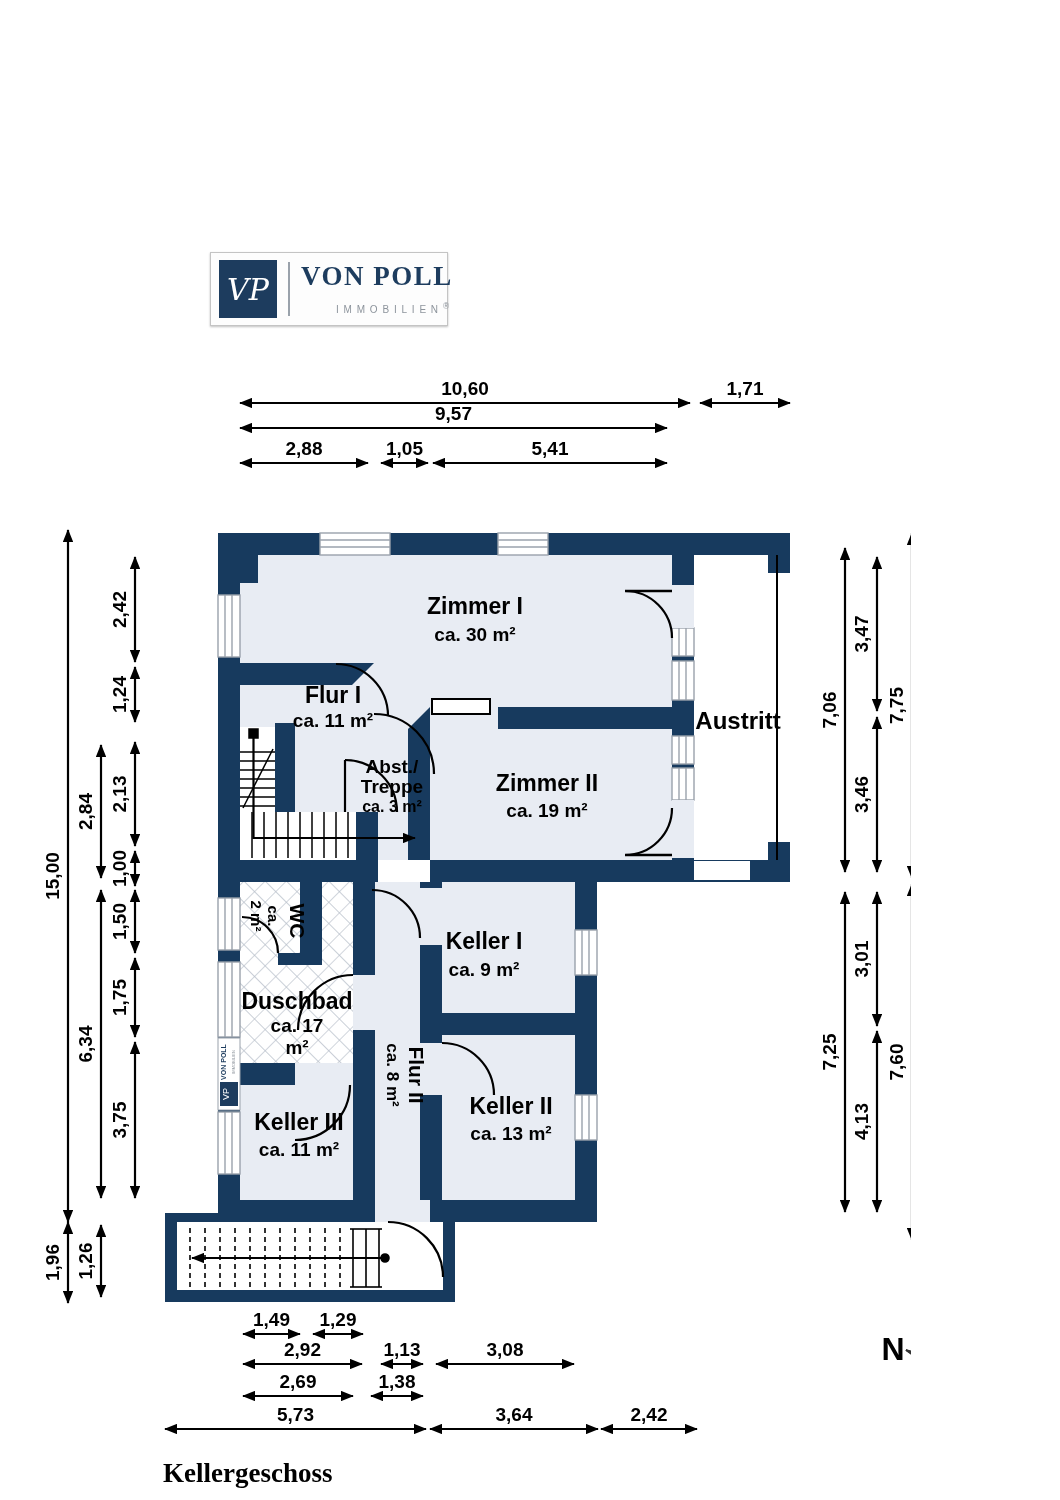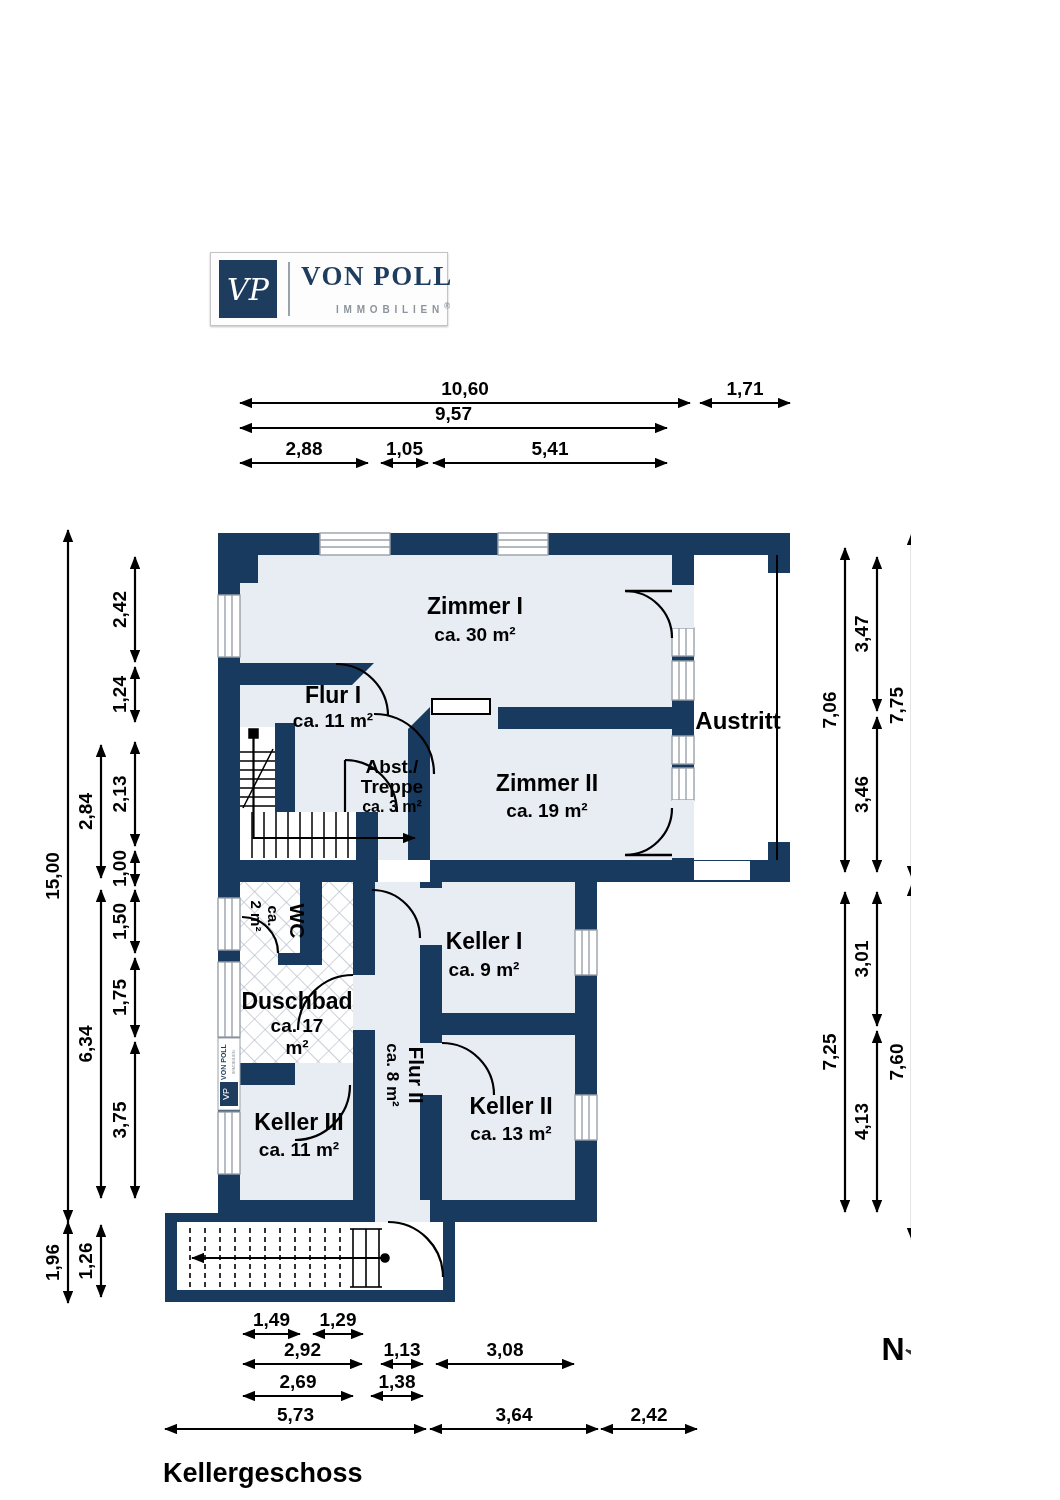--- a/index.html
+++ b/index.html
@@ -9,22 +9,22 @@
   .logo{position:absolute;left:210px;top:252px;width:238px;height:74px;background:#fdfdfd;
         border:1px solid #c4c4c4;box-shadow:0 1px 2px rgba(0,0,0,.25);display:flex;
         align-items:center;padding:6px 8px;box-sizing:border-box;}
   .logo-vp{width:58px;height:58px;background:#1d3c5e;color:#fff;
         font-family:"DejaVu Serif",serif;font-size:30px;font-style:italic;
         display:flex;align-items:center;justify-content:center;flex:0 0 auto;}
   .logo-div{width:2px;height:54px;background:#9aa2ab;margin:0 11px;flex:0 0 auto;}
   .logo-text{display:flex;flex-direction:column;justify-content:center;}
   .logo-brand{font-family:"Liberation Serif","DejaVu Serif",serif;color:#1d3c5e;
         font-size:27px;font-weight:bold;letter-spacing:1.5px;line-height:1;}
-  .logo-sub{color:#8d949c;font-size:10px;letter-spacing:4.8px;margin-top:11px;font-weight:bold;padding-left:35px;}
-  .plan-title{position:absolute;left:163px;top:1458px;font-size:27px;font-weight:bold;color:#000;}
+  .logo-sub{color:#8d949c;font-size:10px;letter-spacing:4.8px;margin-top:11px;font-weight:normal;padding-left:35px;}
+  .plan-title{position:absolute;left:163px;top:1458px;font-size:27px;font-weight:bold;color:#000;font-family:Liberation Serif, serif;}
 </style>
 </head>
 <body>
 
 <div class="page">
 
   <div class="logo">
     <div class="logo-vp">VP</div>
     <div class="logo-div"></div>
     <div class="logo-text">

